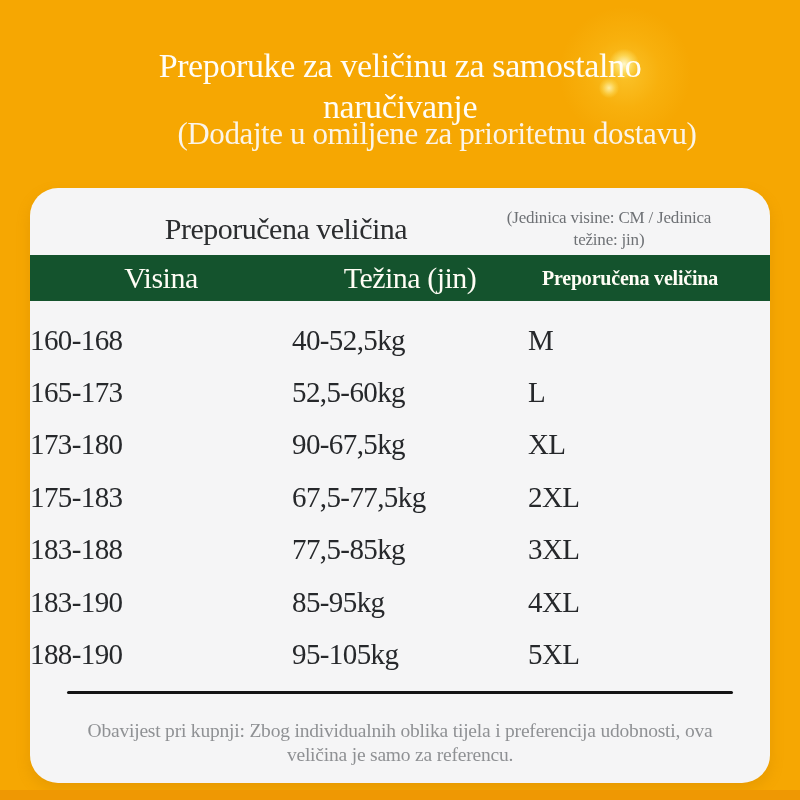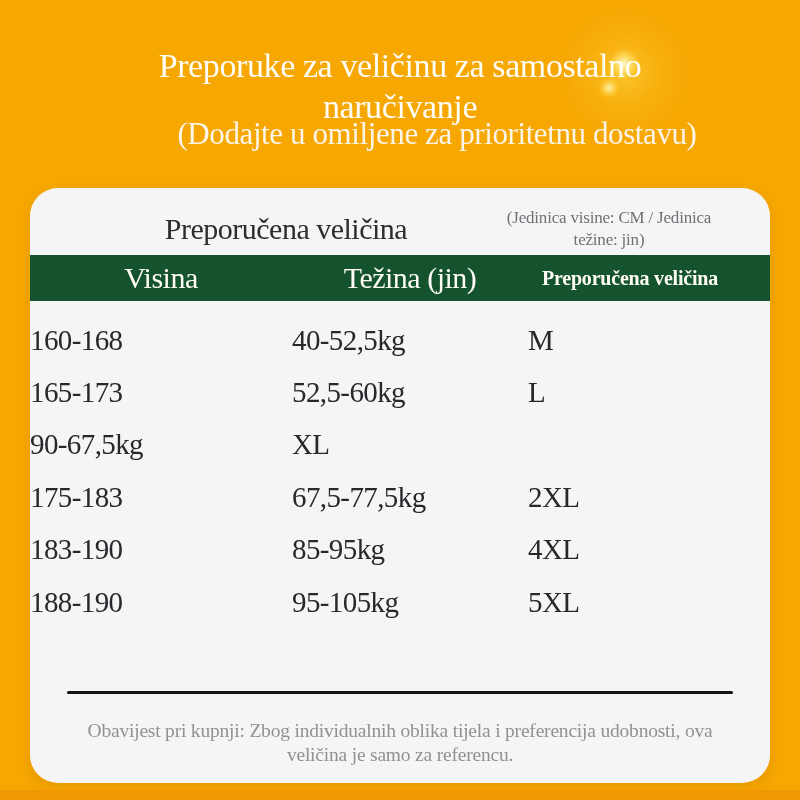--- a/index.html
+++ b/index.html
@@ -114,30 +114,36 @@
     <div class="td">M</div>
   </div>
 
   <div class="trow">
     <div class="td">165-173</div>
     <div class="td">52,5-60kg</div>
     <div class="td">L</div>
   </div>
 
   <div class="trow">
+    <div class="td">173-180</div>
     <div class="td">90-67,5kg</div>
     <div class="td">XL</div>
   </div>
 
   <div class="trow">
     <div class="td">175-183</div>
     <div class="td">67,5-77,5kg</div>
     <div class="td">2XL</div>
   </div>
 
+  <div class="trow">
+    <div class="td">183-188</div>
+    <div class="td">77,5-85kg</div>
+    <div class="td">3XL</div>
+  </div>
 
   <div class="trow">
     <div class="td">183-190</div>
     <div class="td">85-95kg</div>
     <div class="td">4XL</div>
   </div>
 
   <div class="trow">
     <div class="td">188-190</div>
     <div class="td">95-105kg</div>

